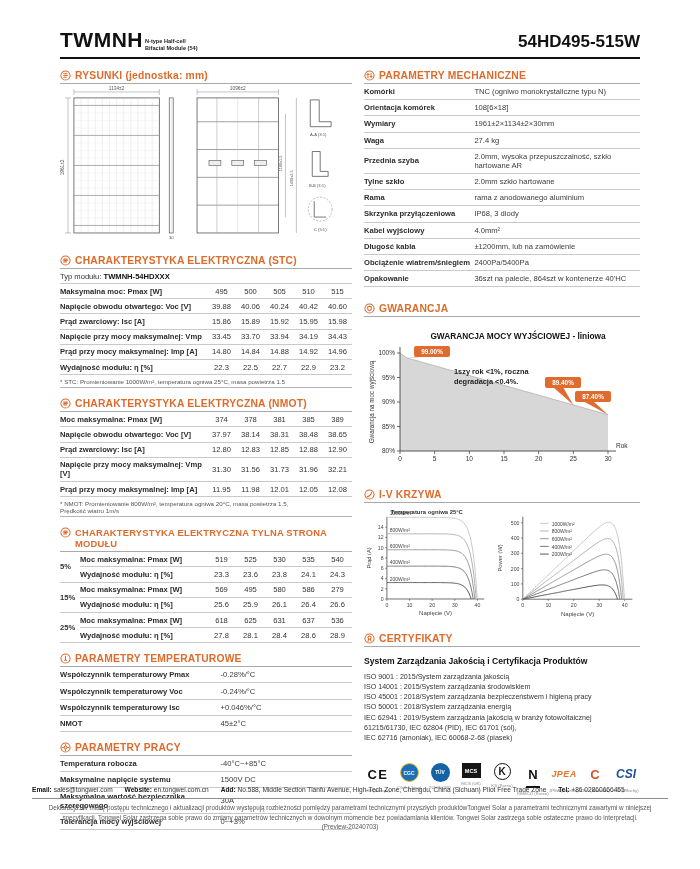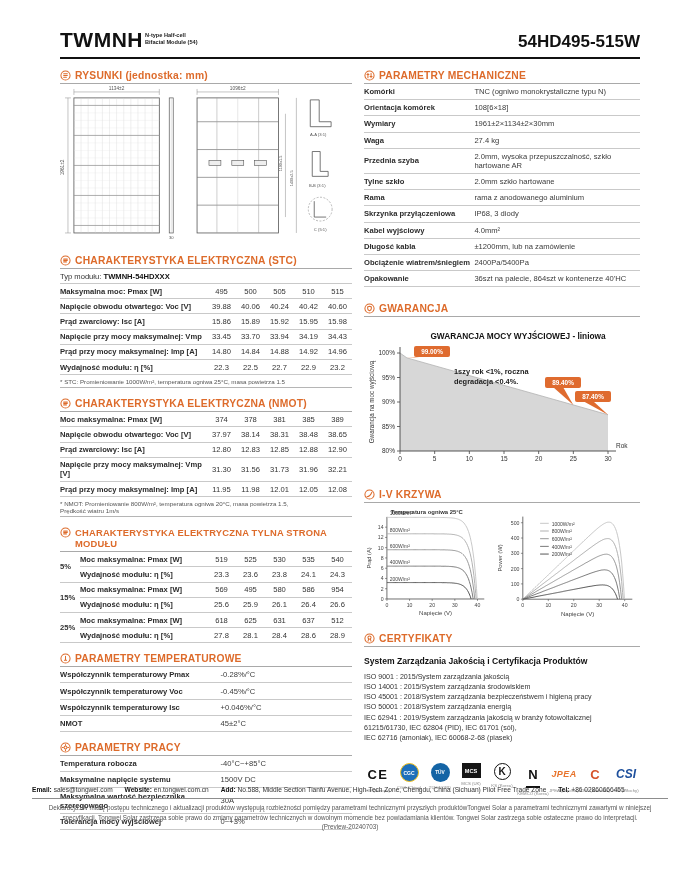--- a/index.html
+++ b/index.html
@@ -1,21 +1,21 @@
 <!DOCTYPE html>
 <html><head>
 <meta charset="utf-8">
 <style>
   html,body{margin:0;padding:0;}
   body{width:700px;height:869px;background:#ffffff;font-family:"Liberation Sans",sans-serif;color:#222;position:relative;overflow:hidden;}
   svg{font-family:"Liberation Sans",sans-serif;}
   .page{position:absolute;inset:0;padding:28px 60px 0 60px;box-sizing:border-box;}
   
   .hdr{display:flex;justify-content:space-between;align-items:flex-end;border-bottom:2.5px solid #111;padding-bottom:5px;}
-  .brand{display:flex;align-items:flex-start;gap:2px;}
+  .brand{display:flex;align-items:flex-end;gap:2px;}
   .brand-name{font-size:21px;font-weight:bold;letter-spacing:.5px;color:#111;}
   .brand-sub{display:flex;flex-direction:column;font-size:5.6px;font-weight:bold;color:#222;line-height:1.25;padding-top:4px;}
   .model{font-size:17px;font-weight:bold;color:#111;}
   
   .cols{display:flex;gap:12px;margin-top:6px;}
   .col-left{width:292px;}
   .col-right{width:276px;}
   .section{margin-top:10px;}
   .section:first-child{margin-top:5px;}
   .sec-head{display:flex;gap:4px;border-bottom:1px solid #a9a9a9;padding-bottom:2px;}
@@ -317,38 +317,38 @@
                 <td class="val">24.1</td>
                 <td class="val">24.3</td>
               </tr>
           <tr>
                 <td class="gain" rowspan="2">15%</td>
                 <td class="lbl">Moc maksymalna: Pmax [W]</td>
                 <td class="val">569</td>
                 <td class="val">495</td>
                 <td class="val">580</td>
                 <td class="val">586</td>
-                <td class="val">954</td>
+                <td class="val">279</td>
               </tr>
           <tr>
                 <td class="lbl">Wydajność modułu: η [%]</td>
                 <td class="val">25.6</td>
                 <td class="val">25.9</td>
                 <td class="val">26.1</td>
                 <td class="val">26.4</td>
                 <td class="val">26.6</td>
               </tr>
           <tr>
                 <td class="gain" rowspan="2">25%</td>
                 <td class="lbl">Moc maksymalna: Pmax [W]</td>
                 <td class="val">618</td>
                 <td class="val">625</td>
                 <td class="val">631</td>
                 <td class="val">637</td>
-                <td class="val">512</td>
+                <td class="val">536</td>
               </tr>
           <tr>
                 <td class="lbl">Wydajność modułu: η [%]</td>
                 <td class="val">27.8</td>
                 <td class="val">28.1</td>
                 <td class="val">28.4</td>
                 <td class="val">28.6</td>
                 <td class="val">28.9</td>
               </tr>
         </tbody>
@@ -364,21 +364,21 @@
           <span class="sec-title">PARAMETRY TEMPERATUROWE</span>
         </div>
         <table class="kv">
           <tbody>
               <tr>
                 <td class="k" style="width:55%">Współczynnik temperaturowy Pmax</td>
                 <td class="v">-0.28%/°C</td>
               </tr>
           <tr>
                 <td class="k">Współczynnik temperaturowy Voc</td>
-                <td class="v">-0.45%/°C</td>
+                <td class="v">-0.24%/°C</td>
               </tr>
           <tr>
                 <td class="k">Współczynnik temperaturowy Isc</td>
                 <td class="v">+0.046%/°C</td>
               </tr>
           <tr>
                 <td class="k">NMOT</td>
                 <td class="v">45±2°C</td>
               </tr>
         </tbody>

